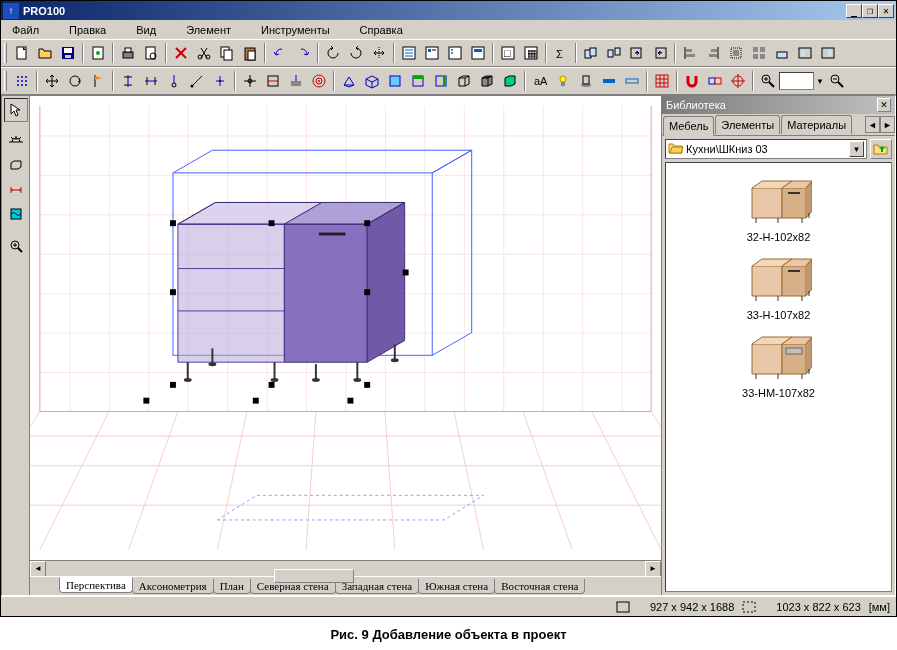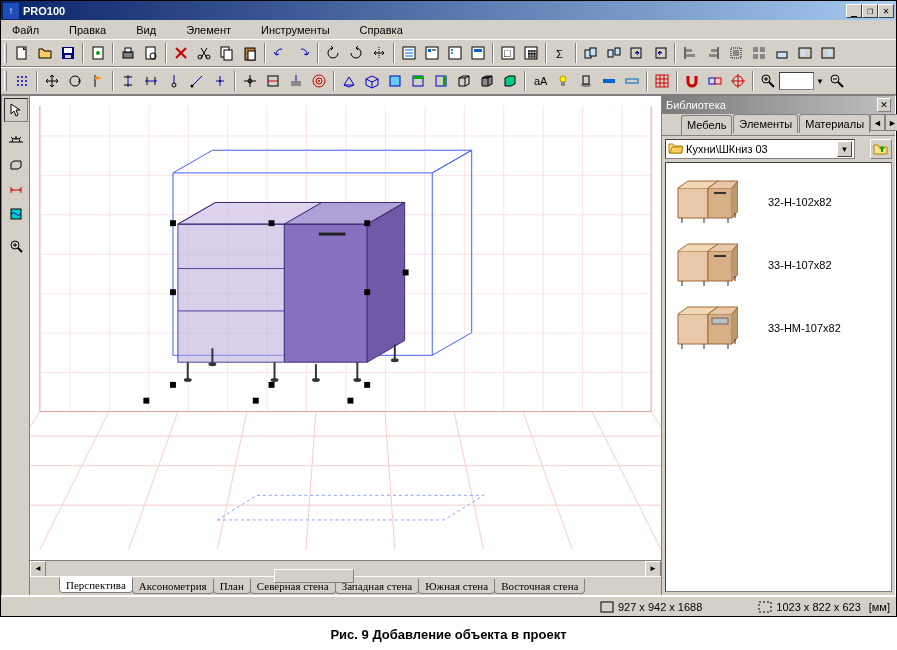--- a/index.html
+++ b/index.html
@@ -26,40 +26,40 @@
 .canvas-wrap { flex:1; display:flex; flex-direction:column; min-width:0; background:#fff; }
 .canvas { flex:1; position:relative; overflow:hidden; background:#fff; }
 .canvas svg { position:absolute; inset:0; }
 .scrollbar-h { height:16px; background:#d4d0c8; border-top:1px solid #808080; display:flex; align-items:center; }
 .tabbar { display:flex; align-items:center; height:19px; background:#d4d0c8; padding-left:30px; border-top:1px solid #fff; }
 .tabbar .tab { padding:1px 6px; background:#d4d0c8; border:1px solid #808080; border-top:none; border-radius:0 0 4px 4px; margin-left:-1px; font-size:11px; cursor:pointer;font-family:Liberation Serif, serif; }
 .tabbar .tab.active { background:#fff; border-top:1px solid #fff; position:relative; top:-1px; }
 .right-panel { width:234px; background:#d4d0c8; border-left:1px solid #808080; display:flex; flex-direction:column; }
 .panel-title { height:18px; background: linear-gradient(to right,#7b7b7b,#c0c0c0); color:#fff; font-size:11px; padding:2px 4px; display:flex; align-items:center; justify-content:space-between; }
 .panel-title .x { width:14px; height:14px; background:#d4d0c8; color:#000; display:flex;align-items:center;justify-content:center; border:1px solid #fff; border-right-color:#808080; border-bottom-color:#808080; cursor:pointer; font-size:9px; }
-.panel-tabs { display:flex; height:22px; background:#d4d0c8; border-bottom:1px solid #808080; align-items:flex-start;padding-left:18px;}
+.panel-tabs { display:flex; height:22px; background:#d4d0c8; border-bottom:1px solid #808080; align-items:center;}
 .panel-tabs .ptab { padding:3px 5px; border:1px solid #808080; border-bottom:none; background:#d4d0c8; border-radius:3px 3px 0 0; font-size:11px; cursor:pointer; margin-left:1px; position:relative;}
 .panel-tabs .ptab.active { background:#d4d0c8; top:1px; border-bottom:1px solid #d4d0c8;}
 .panel-tabs .scroll-arrows { margin-left:auto; display:flex; }
 .panel-tabs .sa { width:15px; height:17px; border:1px solid #808080; display:flex; align-items:center; justify-content:center; font-size:9px; cursor:pointer; background:#d4d0c8;}
-.path-row { display:flex; align-items:center; padding:3px; gap:15px; }
+.path-row { display:flex; align-items:center; padding:3px; gap:3px; }
 .folder-combo { flex:1; height:20px; background:#fff; border:1px solid #808080; border-top-color:#404040; border-left-color:#404040; display:flex; align-items:center; padding:0 2px; }
 .folder-combo .fi { width:16px; height:16px; margin-right:2px;}
 .folder-combo .dd { width:15px; height:16px; background:#d4d0c8; border:1px solid #fff; border-right-color:#404040; border-bottom-color:#404040; display:flex;align-items:center;justify-content:center; font-size:8px; margin-left:auto; cursor:pointer;}
 .upbtn { width:22px; height:20px; background:#d4d0c8; border:1px solid #fff; border-right-color:#808080; border-bottom-color:#808080; display:flex;align-items:center;justify-content:center; cursor:pointer;}
 .lib-list { flex:1; background:#fff; border:1px solid #808080; border-top-color:#404040; border-left-color:#404040; margin:0 3px 3px 3px; overflow-y:auto; padding:4px; }
-.lib-item { display:flex; flex-direction:row; align-items:center; padding:6px 0 2px 0; cursor:pointer;gap:28px; }
+.lib-item { display:flex; flex-direction:column; align-items:center; padding:6px 0 2px 0; cursor:pointer; }
 .lib-item .thumb { width:70px; height:55px; display:flex; align-items:center; justify-content:center; }
 .lib-item .lbl { font-size:11px; text-align:center; margin-top:3px; }
 .lib-list::-webkit-scrollbar { width:16px; }
 .lib-list::-webkit-scrollbar-track { background:#d4d0c8; }
 .lib-list::-webkit-scrollbar-thumb { background:#d4d0c8; border:1px solid #fff; border-right-color:#808080; border-bottom-color:#808080; }
 .statusbar { height:20px; background:#d4d0c8; border-top:1px solid #fff; display:flex; align-items:center; padding:0 6px; font-size:11px; gap:8px; }
 .statusbar .spacer { flex:1; }
-.status-cell { display:flex; align-items:center; gap:4px;margin-left:48px; }
+.status-cell { display:flex; align-items:center; gap:20px; }
 .caption { text-align:center; font-weight:bold; font-size:13px; padding:10px 0; font-family: Arial, sans-serif; }
 </style>
 </head>
 <body>
 
 <div class="window">
   <div class="titlebar">
     <div class="icon">↑</div>
     <div class="title">PRO100</div>
     <div class="sysbtns">

